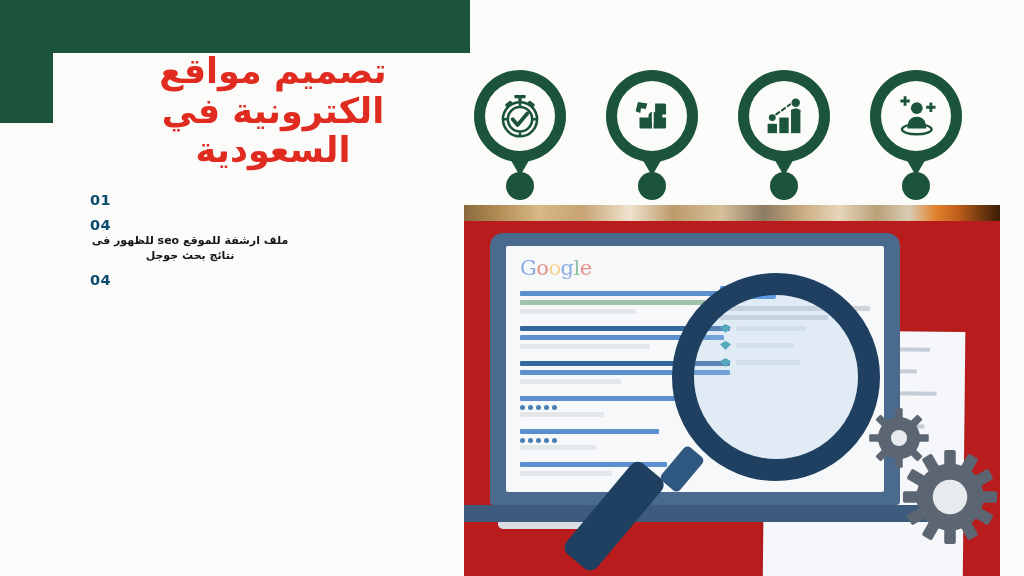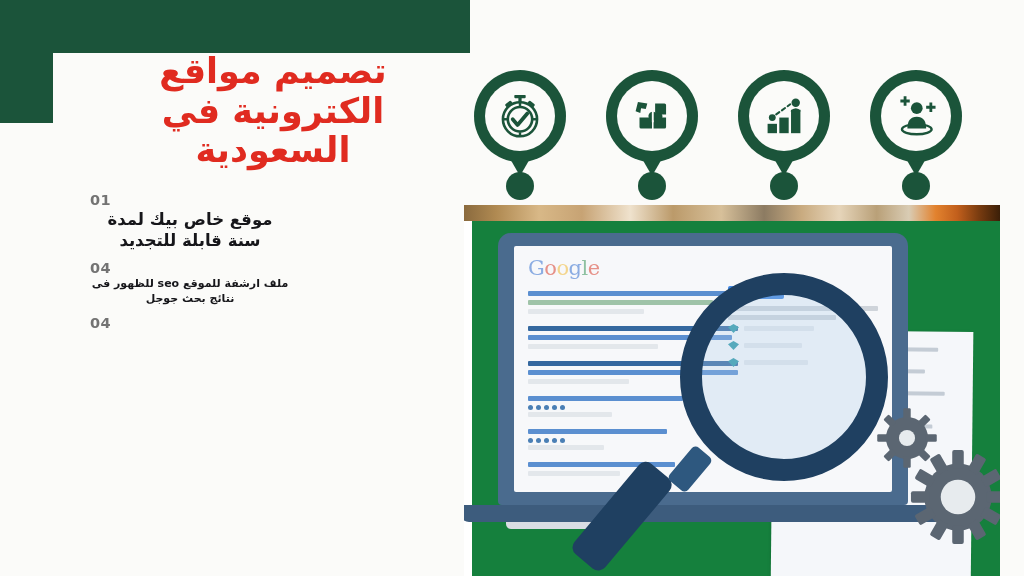--- a/index.html
+++ b/index.html
@@ -48,21 +48,21 @@
 
   
   .list {
     position: absolute;
     left: 90px; top: 192px;
     width: 200px;
     direction: rtl;
   }
   .list-item { margin-bottom: 9px; }
   .item-num {
-    color: #737373;
+    color: #0c4a6e;
     font-size: 14.5px;
     font-weight: bold;
     direction: ltr;
     text-align: left;
     margin-bottom: 1px;
     letter-spacing: 0.3px;
   }
   .item-text {
     color: #16161a;
     font-weight: bold;
@@ -88,23 +88,23 @@
     position: absolute; left: 0; top: 0;
     width: 100%; height: 16px;
     background: linear-gradient(90deg,
         #8a6a3e 0%, #b08a52 6%, #d8b887 14%, #c7a374 22%,
         #efe2cd 31%, #bb9a6a 39%, #d7c09a 48%,
         #8c7b62 56%, #c9ab80 63%, #e6d5ba 70%,
         #b9a078 77%, #d9ccb4 83%,
         #e2822e 88%, #c25f1c 92%, #7a3c10 96%, #3b1f08 100%);
   }
   .panel-inner {
-    position: absolute; left: 8px; top: 16px;
+    position: absolute; left: 0; top: 16px;
     width: 100%; height: 355px;
-    background: #15803d;
+    background: #b91c1c;
   }
 
   
   .laptop {
     position: absolute;
     left: 26px; top: 12px;
     width: 410px; height: 300px;
   }
   .laptop-body {
     position: absolute; left: 0; top: 0;
@@ -261,21 +261,20 @@
   <div class="title-wrap">
     <div class="title">تصميم مواقع
 الكترونية في
 السعودية</div>
   </div>
 
   <div class="list">
 
     <div class="list-item">
       <div class="item-num">01</div>
-      <div class="item-text">موقع خاص بيك لمدة سنة قابلة للتجديد</div>
     </div>
 
     <div class="list-item">
       <div class="item-num">04</div>
       <div class="item-text small">ملف ارشفة للموقع seo للظهور فى نتائج بحث جوجل</div>
     </div>
 
     <div class="list-item">
     </div>
 

